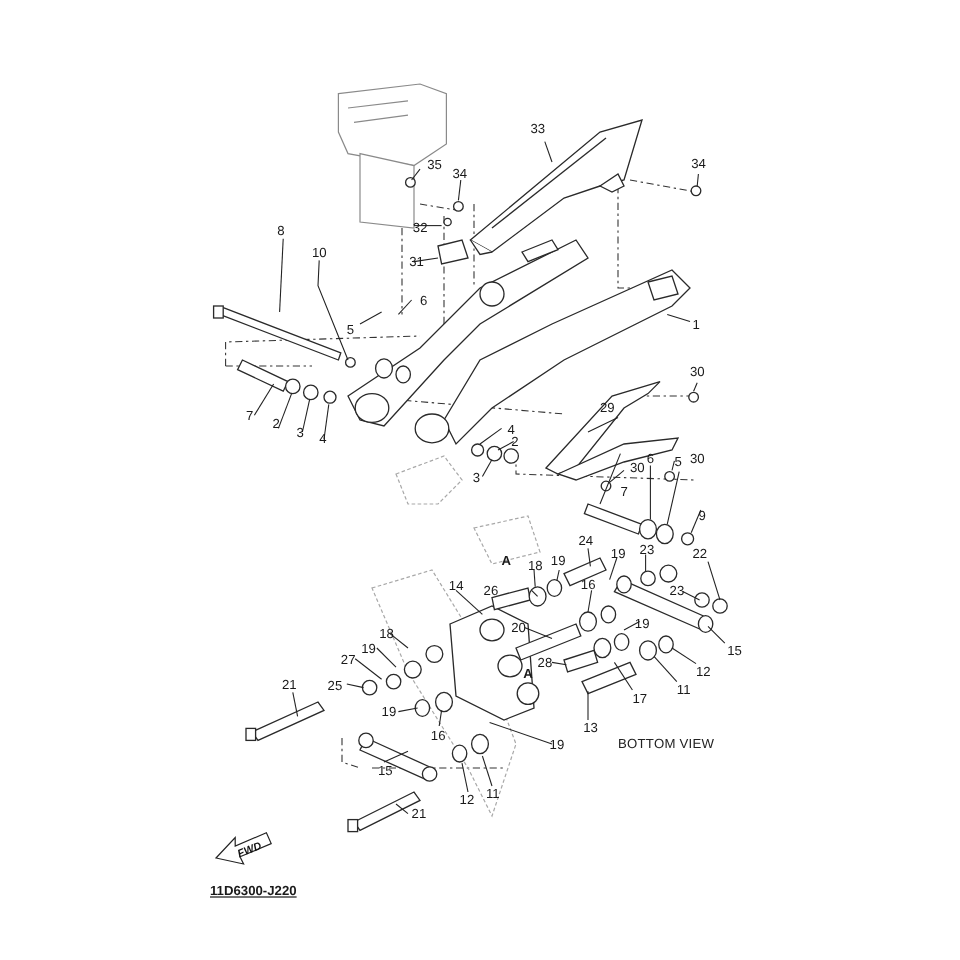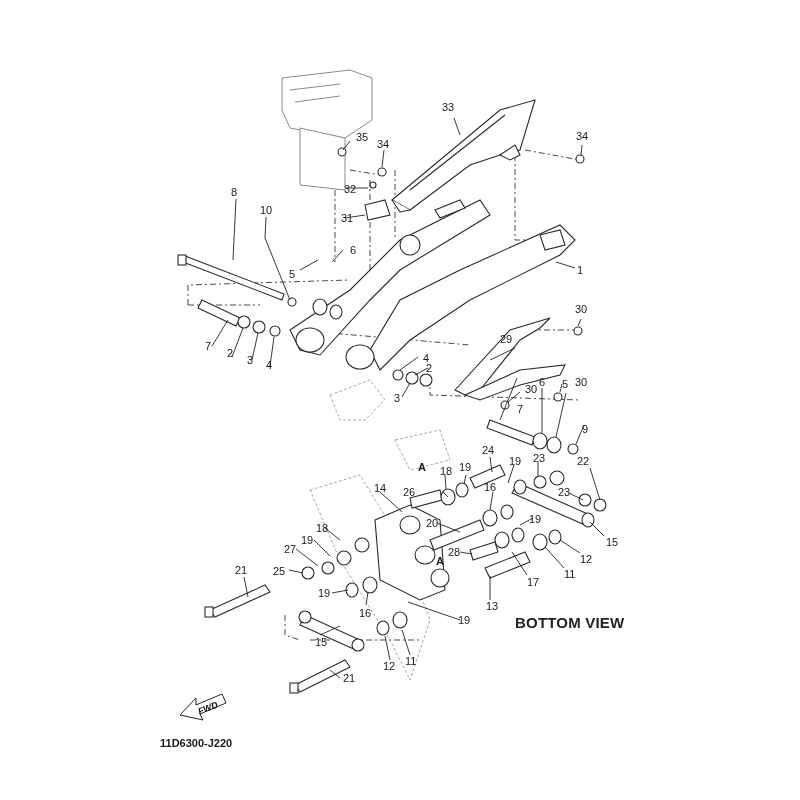--- a/index.html
+++ b/index.html
@@ -5,22 +5,22 @@
   html, body { margin: 0; padding: 0; background: #ffffff; }
   body { width: 800px; height: 800px; position: relative; overflow: hidden; font-family: "Liberation Sans", sans-serif; }
   #diagram { position: absolute; left: 0; top: 0; width: 800px; height: 800px; }
   .part { fill: #ffffff; stroke: #2a2a2a; stroke-width: 1.1; }
   .part-light { fill: #ffffff; stroke: #8a8a8a; stroke-width: 1; }
   .ghost { fill: none; stroke: #a8a8a8; stroke-width: 1; stroke-dasharray: 3 2; }
   .dash { fill: none; stroke: #333; stroke-width: 0.9; stroke-dasharray: 6 3 2 3; }
   .leader { fill: none; stroke: #222; stroke-width: 0.9; }
   .callout { font-size: 11px; fill: #1a1a1a; font-family: "Liberation Sans", sans-serif; }
   .ref-a { font-size: 11px; font-weight: bold; fill: #1a1a1a; font-family: "Liberation Sans", sans-serif; }
-  #diagram-code { position: absolute; left: 160px; top: 737px; font-size: 11px; font-weight: bold; color: #1a1a1a; }
-  #bottom-view { position: absolute; left: 515px; top: 614px; font-size: 15px; color: #222; letter-spacing: 0.2px; font-weight: bold; }
+  #diagram-code { position: absolute; left: 175px; top: 737px; font-size: 11px; font-weight: bold; color: #1a1a1a; text-decoration: underline; }
+  #bottom-view { position: absolute; left: 515px; top: 614px; font-size: 11px; color: #222; letter-spacing: 0.2px; }
   .fwd-text { font-size: 9px; font-weight: bold; font-style: italic; fill: #111; font-family: "Liberation Sans", sans-serif; }
 </style>
 </head>
 <body>
 
 <svg id="diagram" viewBox="0 0 800 800" xmlns="http://www.w3.org/2000/svg">
 
   <g>
     <path class="part-light" d="M282,78 L350,70 L372,78 L372,120 L345,138 L290,128 L282,110 Z"></path>
     <path class="part-light" d="M300,128 L345,138 L345,190 L300,185 Z"></path>

